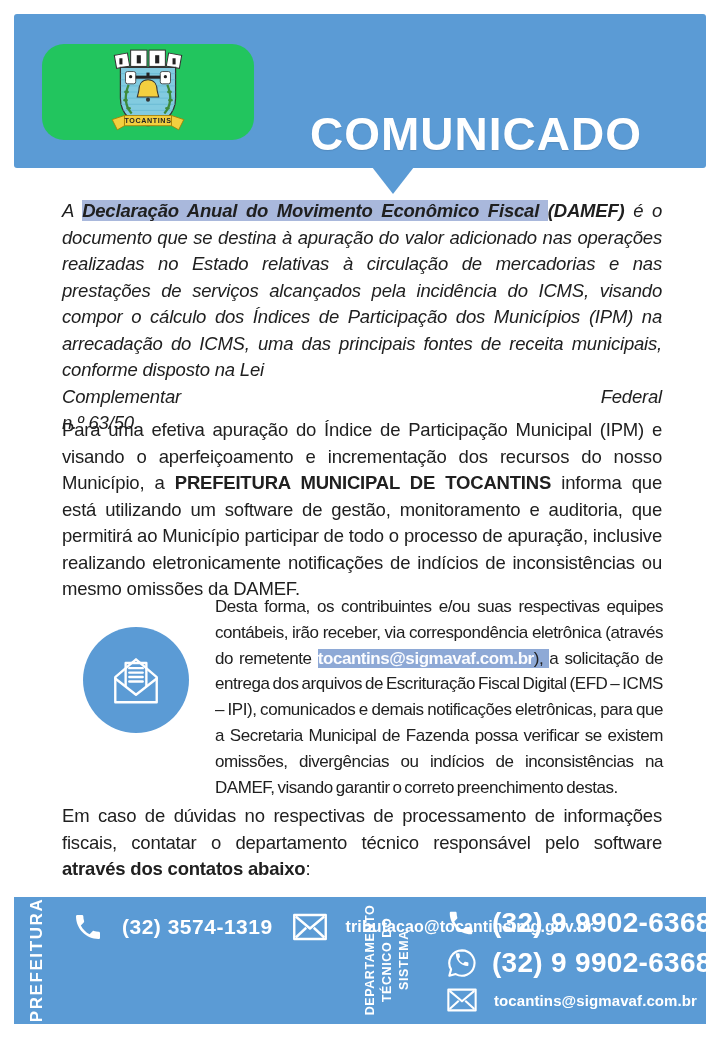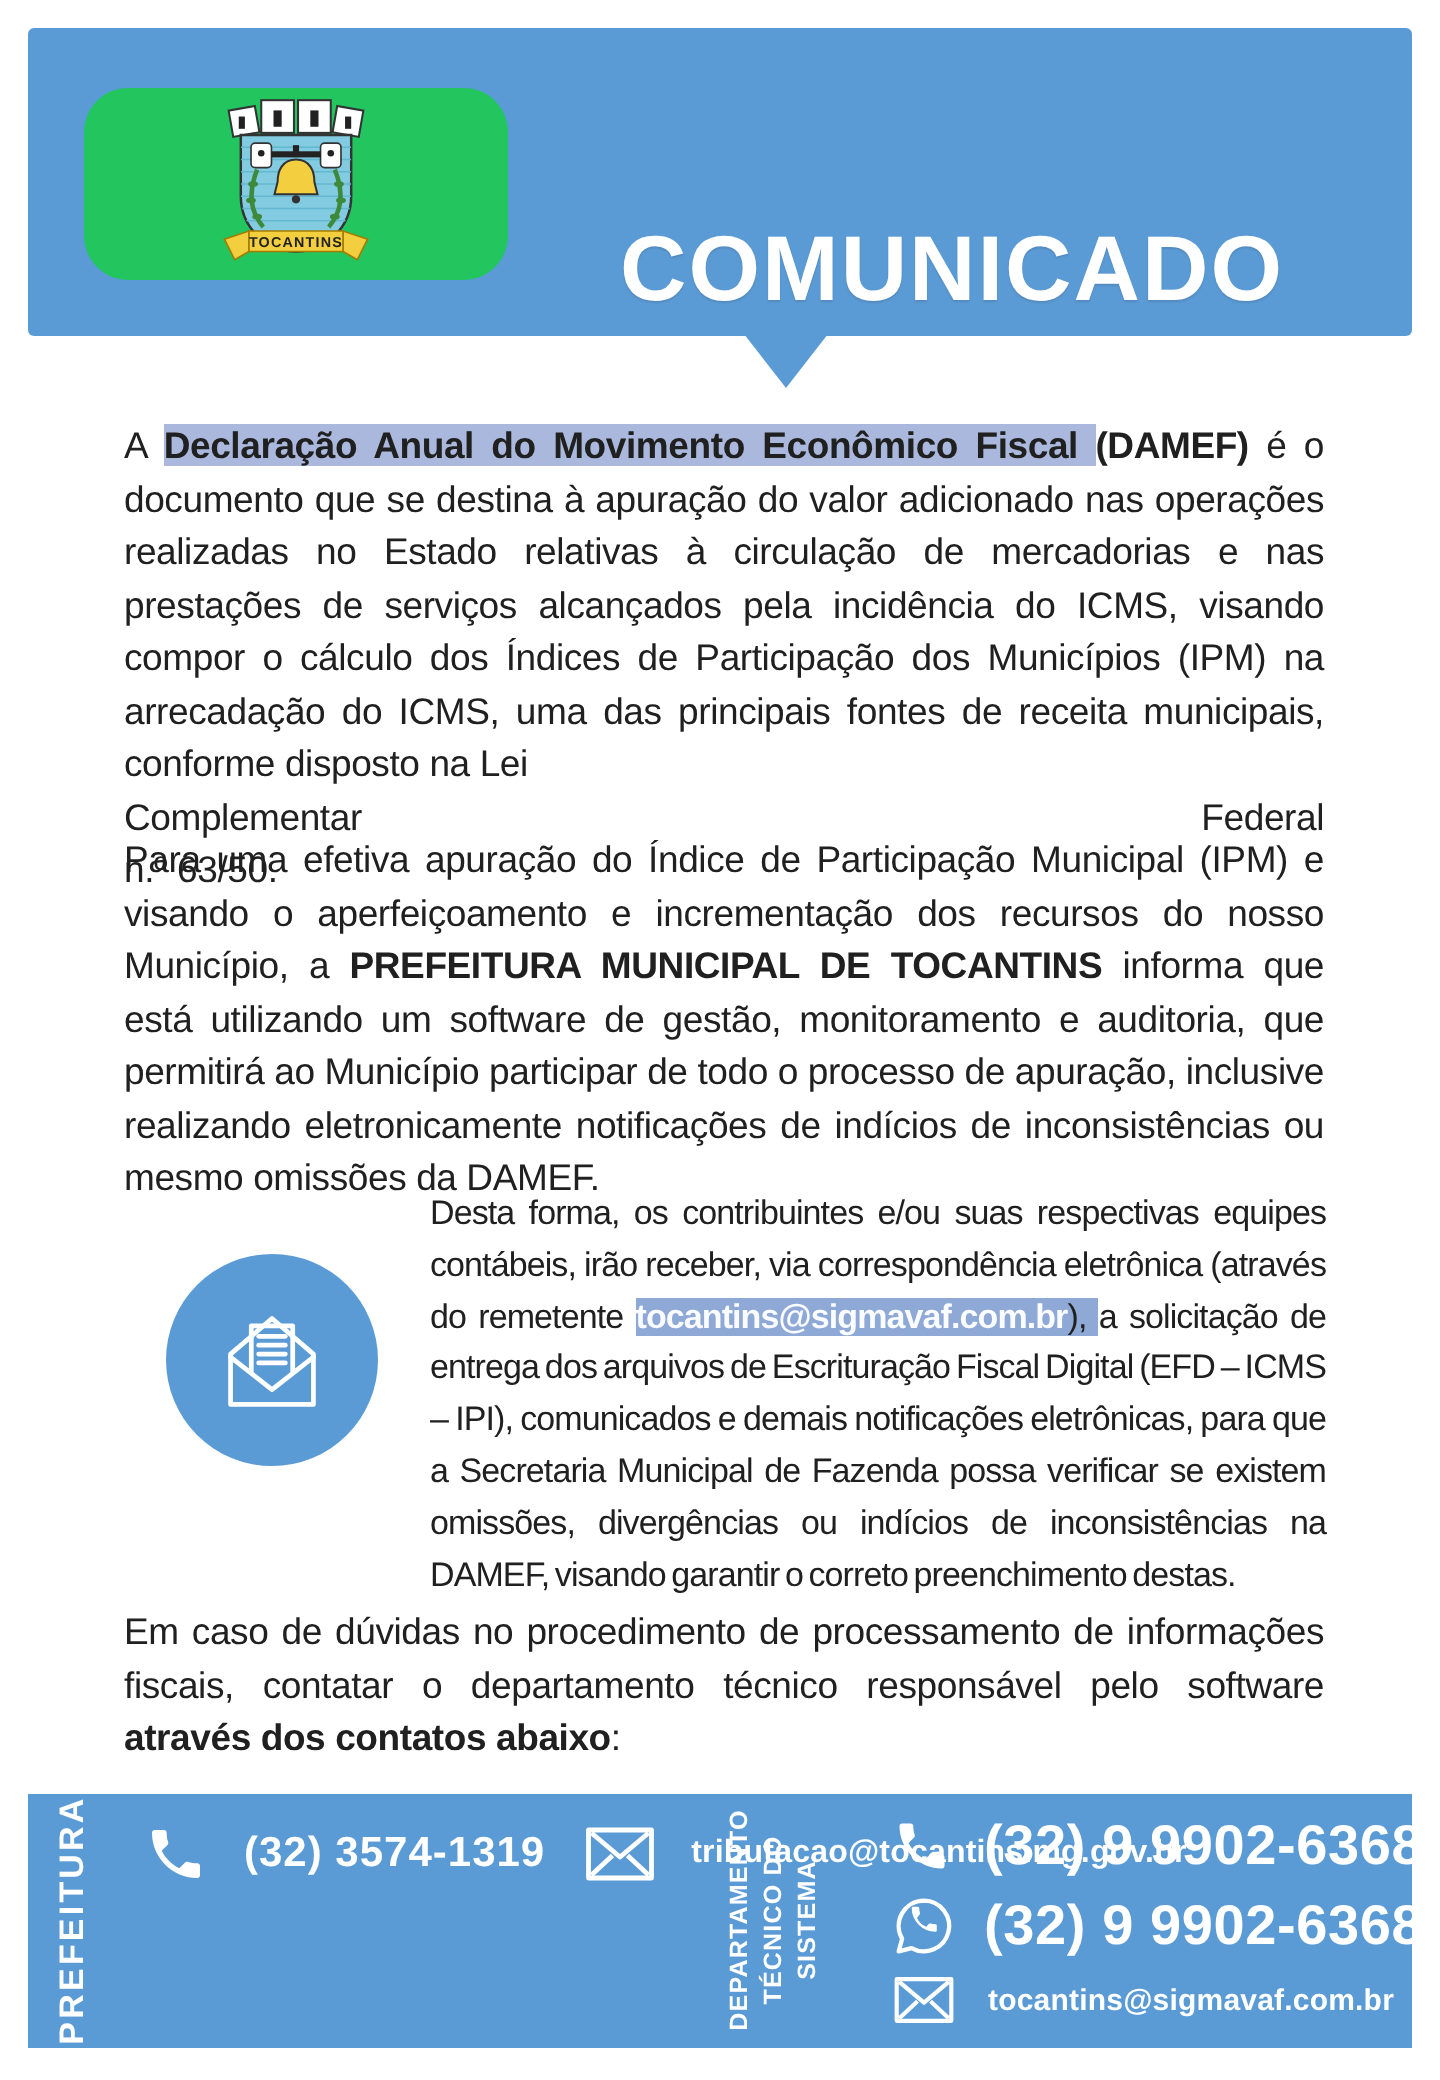--- a/index.html
+++ b/index.html
@@ -30,21 +30,21 @@
     border-left:21px solid transparent; border-right:21px solid transparent;
     border-top:27px solid #5b9bd5;
   }
 
   
   .p {
     position:absolute; text-align:justify;
     font-size:18.5px; line-height:26.5px; letter-spacing:-0.2px;
   }
   .b { font-weight:bold; }
-  .p1 { left:62px; top:210px; width:600px; }
+  .p1 { left:62px; top:198px; width:600px;font-style:italic; }
   .hl1 { background:#a9b8dc; font-weight:bold; }
   .spread { display:flex; justify-content:space-between; }
   .p2 { left:62px; top:417px; width:600px; }
   .p3 { left:215px; top:594px; width:448px;
         font-size:17px; line-height:25.8px; letter-spacing:-0.45px; word-spacing:-1.5px; }
   .hl3 { background:#8ea9d6; }
   .email { color:#fbfcff; font-weight:bold; }
   .p4 { left:62px; top:803px; width:600px; }
 
   
@@ -171,21 +171,21 @@
       <line x1="41" y1="34" x2="59" y2="34"></line>
       <line x1="41" y1="40" x2="59" y2="40"></line>
       <line x1="41" y1="46" x2="59" y2="46"></line>
       <line x1="41" y1="52" x2="59" y2="52"></line>
       <path d="M22 48 L50 70 L78 48"></path>
     </svg>
   </div>
 
   <div class="p p3"><span>Desta forma, os contribuintes e/ou suas respectivas equipes contábeis, irão receber, via correspondência eletrônica (através do remetente </span><span class="hl3"><span class="email">tocantins@sigmavaf.com.br</span><span>), </span></span><span> a solicitação de entrega dos arquivos de Escrituração Fiscal Digital (EFD – ICMS – IPI), comunicados e demais notificações eletrônicas, para que a Secretaria Municipal de Fazenda possa verificar se existem omissões, divergências ou indícios de inconsistências na DAMEF, visando garantir o correto preenchimento destas.</span></div>
 
-  <div class="p p4"><span>Em caso de dúvidas no procedimento de processamento de informações fiscais, contatar o departamento técnico responsável pelo software </span><span class="b">através dos contatos abaixo</span><span>:</span></div>
+  <div class="p p4"><span>Em caso de dúvidas no respectivas de processamento de informações fiscais, contatar o departamento técnico responsável pelo software </span><span class="b">através dos contatos abaixo</span><span>:</span></div>
 
   <div class="footer">
     <div class="vlabel">PREFEITURA</div>
 
     <div class="contacts-left">
       <div class="crow">
         <svg width="32" height="32" viewBox="0 0 24 24">
           <path fill="#ffffff" d="M6.62 10.79c1.44 2.83 3.76 5.14 6.59 6.59l2.2-2.21c.27-.27.67-.36 1.02-.24 1.12.37 2.33.57 3.57.57.55 0 1 .45 1 1V20c0 .55-.45 1-1 1-9.39 0-17-7.61-17-17 0-.55.45-1 1-1h3.5c.55 0 1 .45 1 1 0 1.25.2 2.45.57 3.57.11.35.03.74-.25 1.02l-2.2 2.2z"></path>
         </svg>
         <span class="num">(32) 3574-1319</span>

